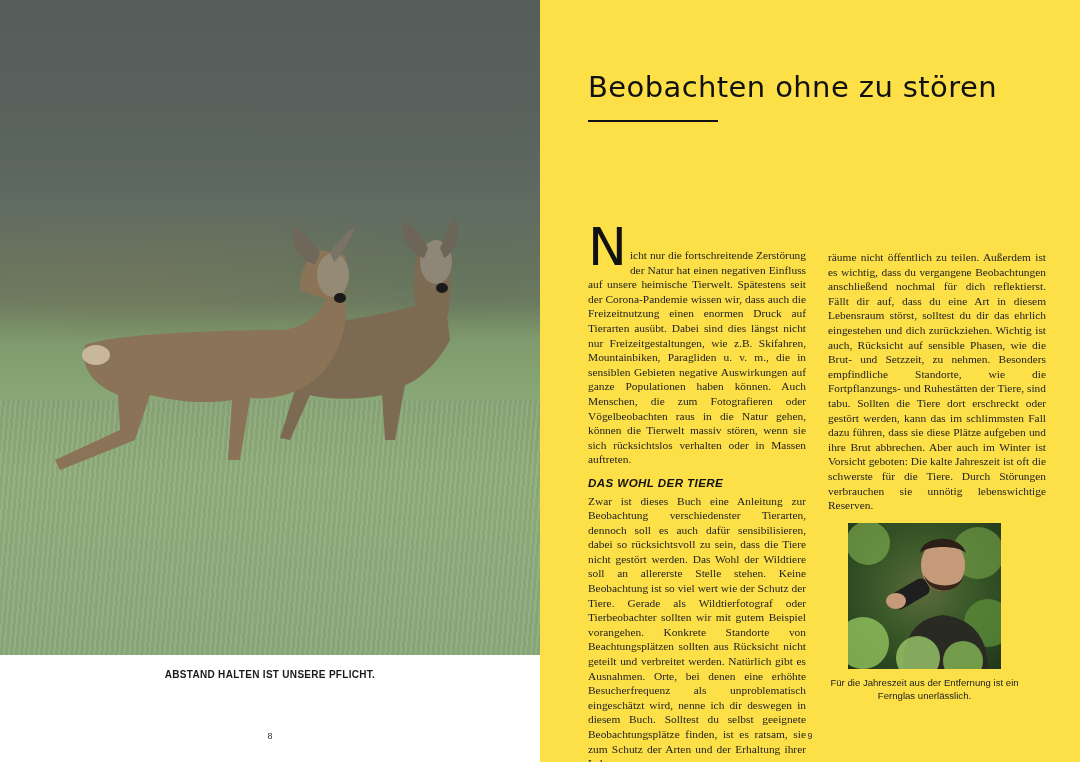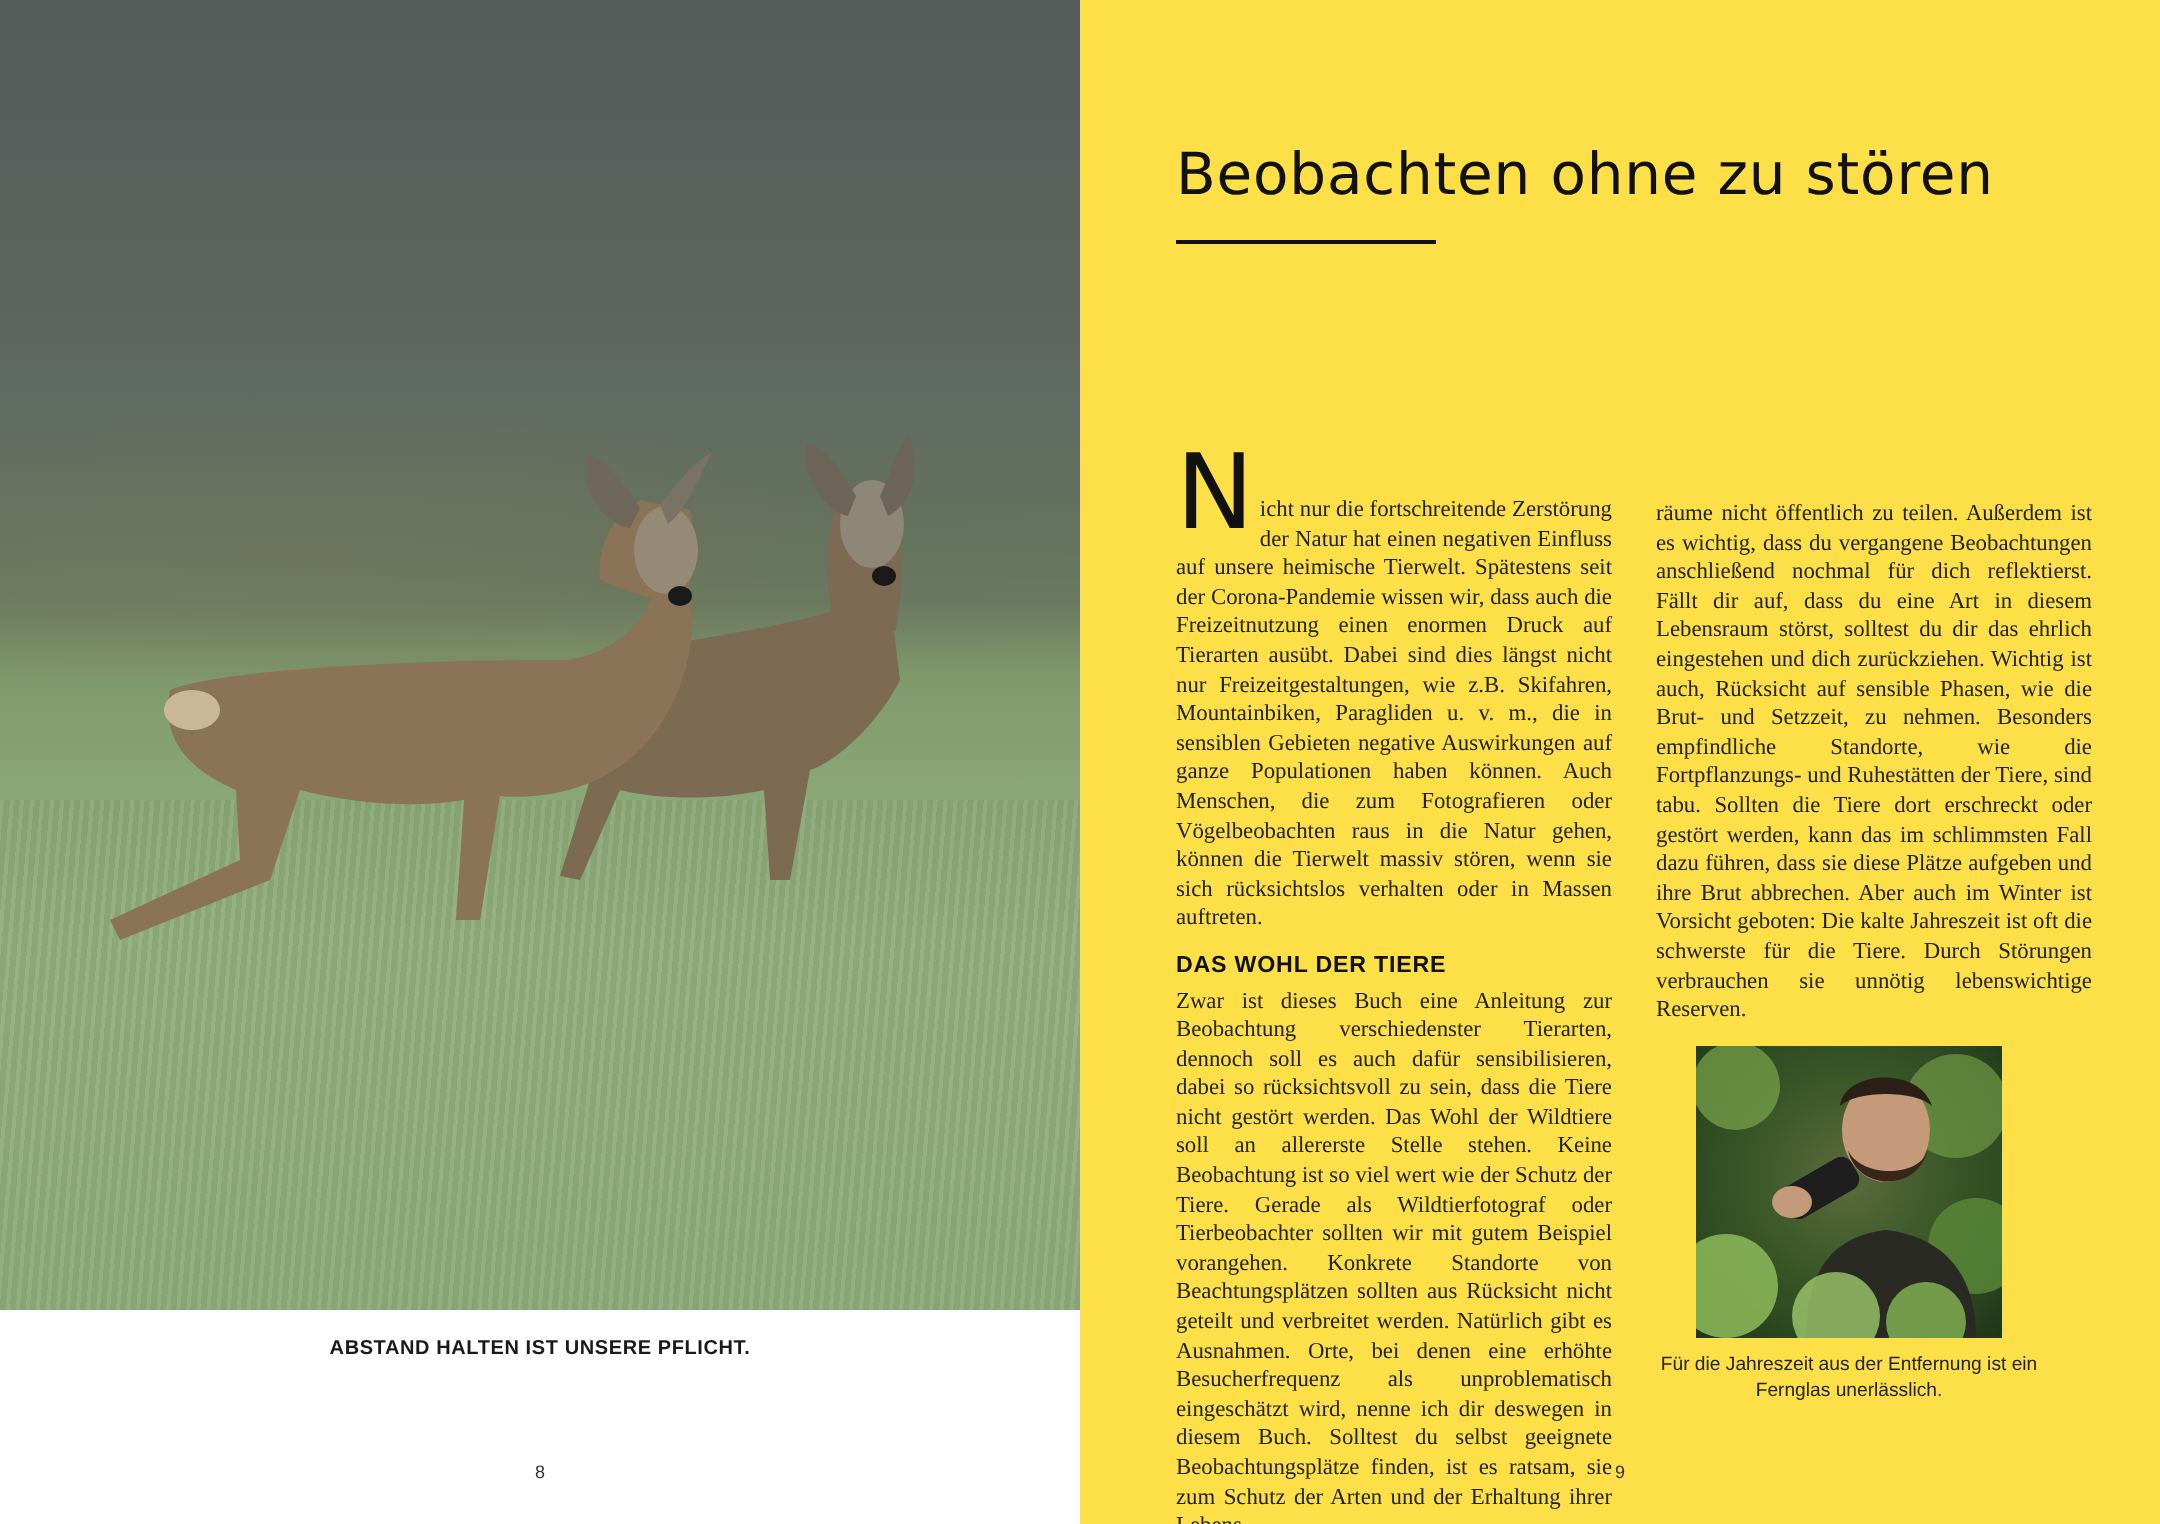--- a/index.html
+++ b/index.html
@@ -53,21 +53,21 @@
     }
     .col-1 { left: 48px; }
     .col-2 { left: 288px; top: 250px; width: 218px; }
     .dropcap {
       float: left; font-family: "DejaVu Sans", sans-serif; font-size: 52px; line-height: 42px;
       font-weight: normal; color: #111; margin: 4px 3px 0 0; height: 42px;
     }
     .col-1 .p1 { padding-top: 26px; }
     .subhead {
       font-family: "Liberation Sans", sans-serif; font-weight: bold; font-size: 11.6px;
-      letter-spacing: 0.4px; color: #111; margin-top: 9px; margin-bottom: 3px; text-align: left;
+      letter-spacing: 0.4px; color: #111; margin-top: 9px; margin-bottom: 3px; text-align: left; font-style: italic;
     }
     .photo-man {
       position: absolute; left: 308px; top: 523px; width: 153px; height: 146px; overflow: hidden;
       background: radial-gradient(circle at 50% 45%, #5d6b3d 0%, #3d5a2a 40%, #2d4a22 70%, #1f3518 100%);
     }
     .photo-man svg { position: absolute; left: 0; top: 0; }
     .caption-right {
       position: absolute; left: 288px; top: 676px; width: 193px; text-align: center;
       font-size: 9.6px; line-height: 13px; color: #222;
     }

